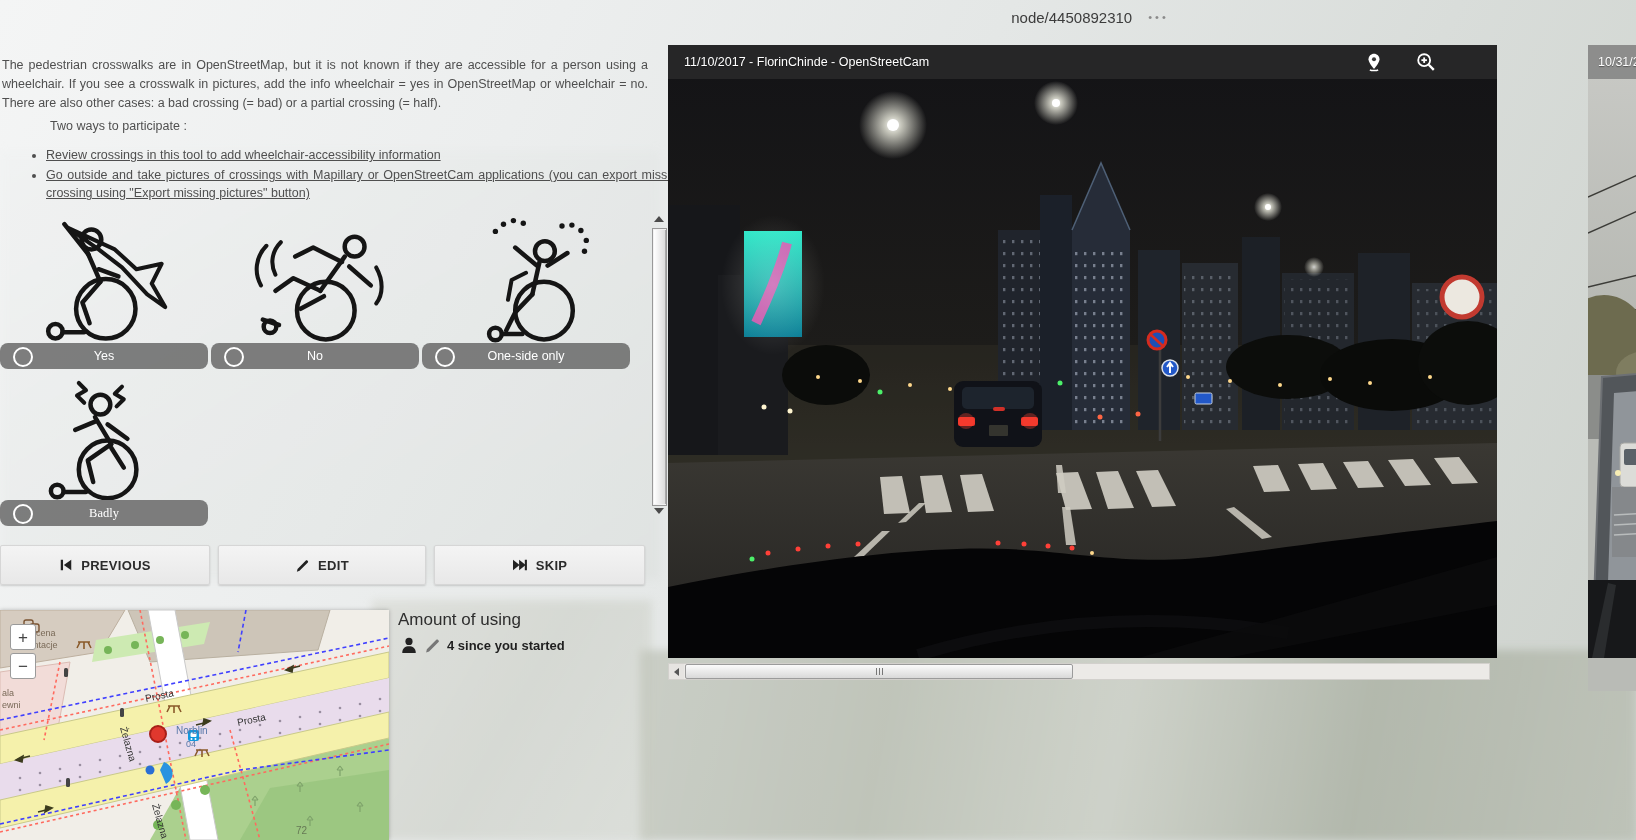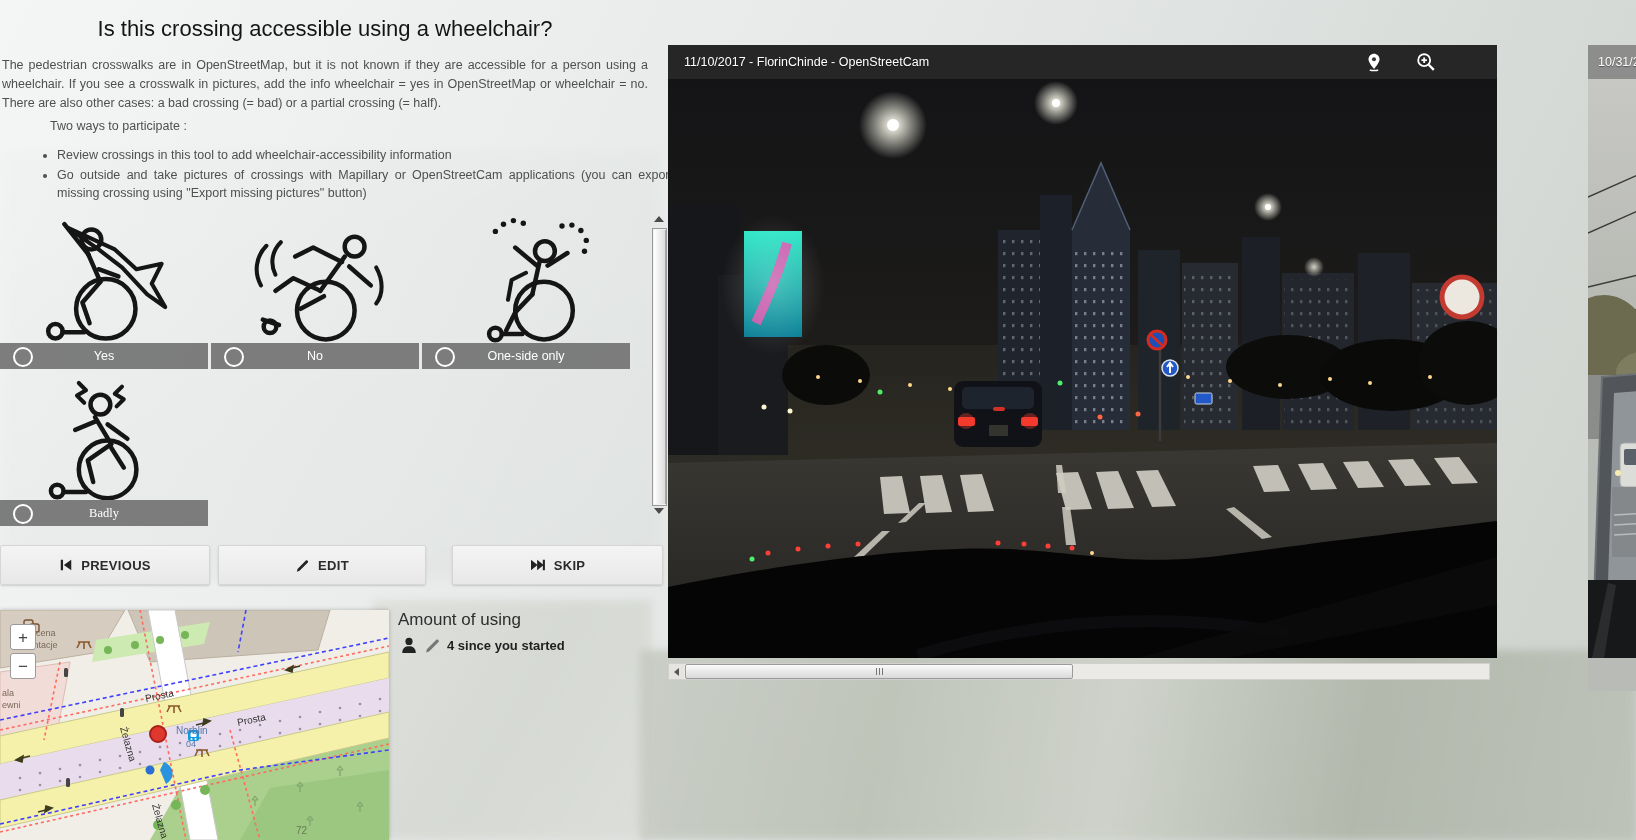--- a/index.html
+++ b/index.html
@@ -17,37 +17,37 @@
   
   .node-head{position:absolute;left:960px;top:6px;width:260px;display:flex;align-items:center;gap:16px;justify-content:center;}
   .node-id{font-size:15px;color:#3c3c3c;}
   .dots{color:#8a8a8a;font-size:11px;letter-spacing:3px;line-height:22px;}
 
   
   .q-title{position:absolute;left:0;top:16px;width:650px;text-align:center;font-size:22px;color:#141414;}
   .q-desc{position:absolute;left:2px;top:56px;width:646px;font-size:12.5px;line-height:1.5;color:#4f4f4f;text-align:justify;}
   .q-intro{position:absolute;left:2px;top:119px;font-size:12.5px;color:#4f4f4f;margin-left:48px;}
   .q-list{position:absolute;left:2px;top:136px;width:646px;margin:0;padding:8px 0 0 40px;font-size:12.5px;line-height:1.45;color:#4f4f4f;text-align:justify;}
-  .q-list li{margin:2px 15px;}
+  .q-list li{margin:2px 4px;text-decoration:underline;}
 
   
   .options{position:absolute;left:0;top:215px;width:650px;}
   .opt-card{position:absolute;width:208px;height:154px;}
   .opt-card .art{position:absolute;left:0;top:0;width:208px;height:128px;display:flex;align-items:flex-end;justify-content:center;}
-  .opt-bar{position:absolute;left:0;bottom:0;width:208px;height:26px;background:rgba(104,104,104,.85);}
+  .opt-bar{position:absolute;left:0;bottom:0;width:208px;height:26px;background:rgba(104,104,104,.85);border-radius:8px;}
   .radio{position:absolute;left:13px;top:4px;width:16px;height:16px;border:2px solid #fff;border-radius:50%;background:transparent;cursor:pointer;}
   .opt-label{position:absolute;left:0;top:0;width:100%;line-height:26px;text-align:center;color:#fff;font-size:12.5px;}
   .oc1{left:0;top:0;} .oc2{left:211px;top:0;} .oc3{left:422px;top:0;} .oc4{left:0;top:157px;font-family:Liberation Serif, serif;}
 
   
   .act-btn{position:absolute;top:545px;height:40px;background:linear-gradient(#f4f4f4,#e8e8e8);
     border:1px solid #d6d6d6;border-radius:2px;box-shadow:0 1px 2px rgba(0,0,0,.15);
     display:flex;align-items:center;justify-content:center;gap:8px;
     font-size:13px;font-weight:bold;color:#2b2b2b;letter-spacing:.3px;cursor:pointer;box-sizing:border-box;}
-  .ab1{left:0;width:210px;} .ab2{left:218px;width:208px;} .ab3{left:452px;width:211px;}
+  .ab1{left:0;width:210px;} .ab2{left:218px;width:208px;} .ab3{left:434px;width:211px;}
 
   
   .stats-title{position:absolute;left:398px;top:610px;font-size:17px;color:#2e2e2e;}
   .stats-row{position:absolute;left:400px;top:636px;display:flex;align-items:center;gap:6px;}
   .stats-val{font-size:13px;font-weight:bold;color:#1f1f1f;}
 
   
   .map{position:absolute;left:0;top:610px;width:389px;height:230px;overflow:hidden;box-shadow:0 0 4px rgba(0,0,0,.25);}
   .map svg{display:block;}
   .map-zoom{position:absolute;left:10px;top:14px;width:26px;height:26px;background:#fff;border:1px solid #9a9a9a;
@@ -82,22 +82,25 @@
   svg text{font-family:"Liberation Sans",sans-serif;}
 </style>
 </head>
 <body>
 
 <div class="screen">
   <div class="bg-blur b1"></div>
   <div class="bg-blur b2"></div>
   <div class="bg-blur b3"></div>
 
-
-  <div class="q-title">Is this crossing accessible using a wheelchair?</div>
+  <div class="node-head">
+    <span class="node-id">node/4450892310</span>
+    <span class="dots">•••</span>
+  </div>
+
   <div class="q-desc">The pedestrian crosswalks are in OpenStreetMap, but it is not known if they are accessible for a person using a wheelchair. If you see a crosswalk in pictures, add the info wheelchair = yes in OpenStreetMap or wheelchair = no. There are also other cases: a bad crossing (= bad) or a partial crossing (= half).</div>
   <div class="q-intro">Two ways to participate :</div>
   <ul class="q-list">
     <li>Review crossings in this tool to add wheelchair-accessibility information</li>
     <li>Go outside and take pictures of crossings with Mapillary or OpenStreetCam applications (you can export missing crossing using "Export missing pictures" button)</li>
   </ul>
 
   <div class="options">
 
     <div class="opt-card oc1">

